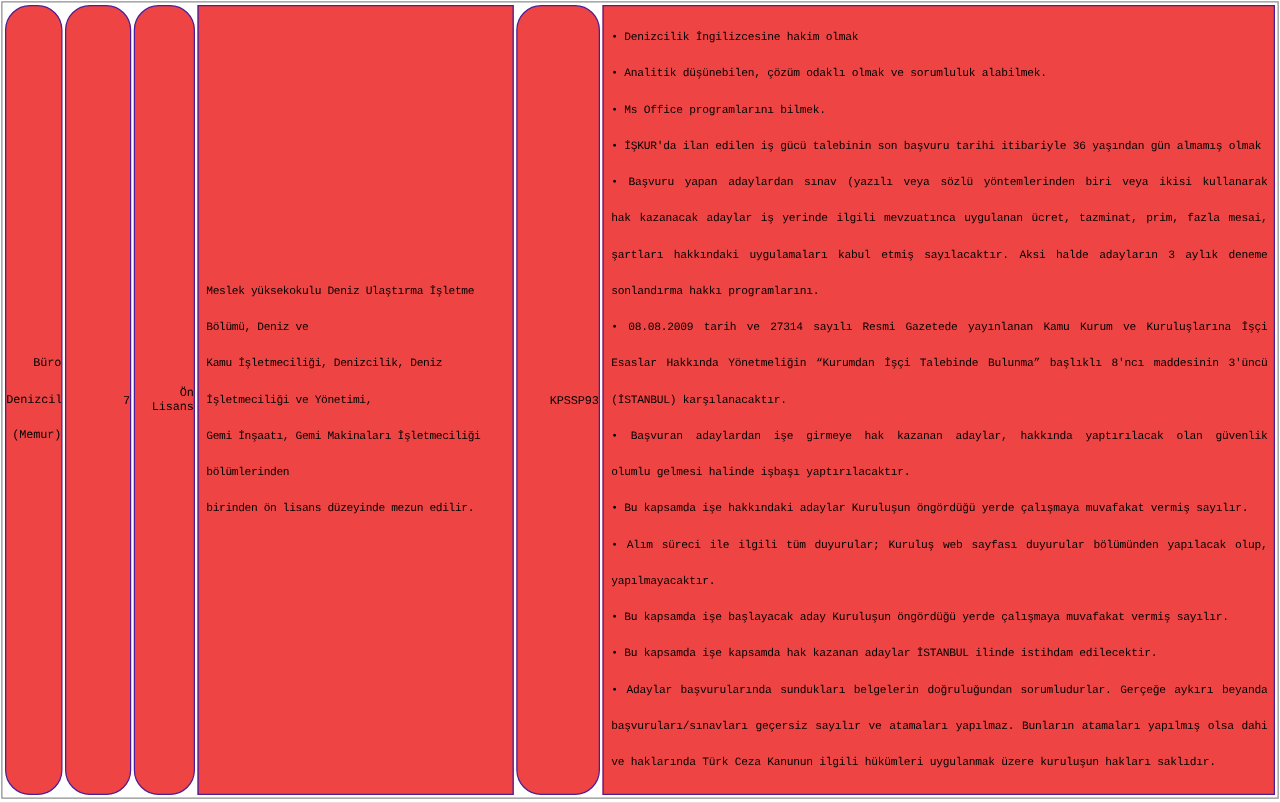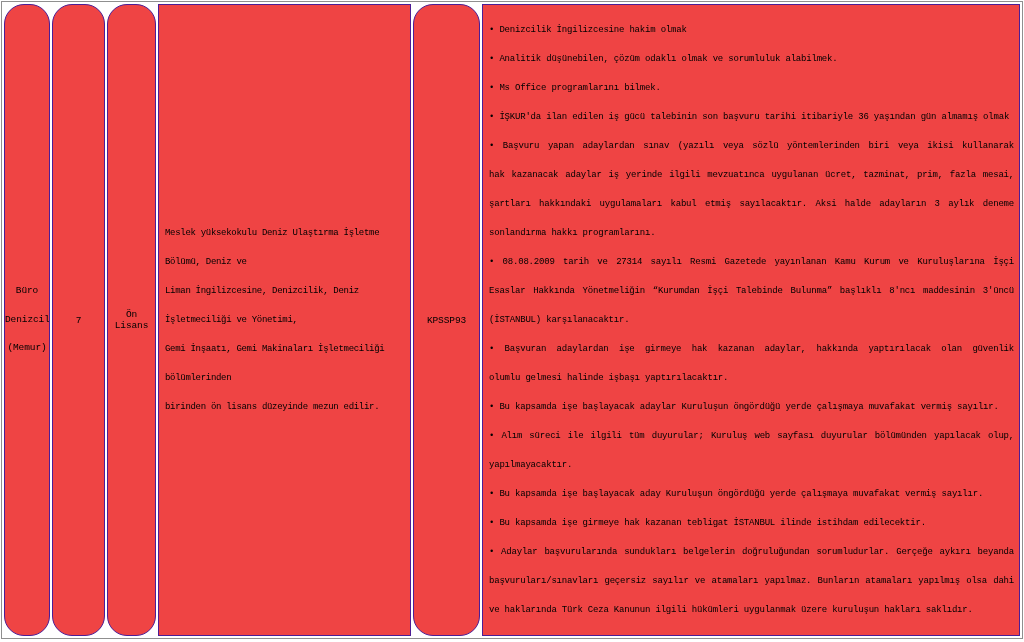--- a/index.html
+++ b/index.html
@@ -16,21 +16,21 @@
     border:1px solid #4c1d95; background:#ef4444;
     vertical-align:middle; padding:0; overflow:hidden;font-family:Liberation Mono, monospace;
   }
   .c-position { width:46px; }
   .c-quota    { width:53px; }
   .c-edu      { width:49px; }
   .c-dept     { width:253px; }
   .c-exam     { width:67px; }
   .c-req      { width:538px; }
 
-  .centerText { text-align:center; font-size:9.5px; letter-spacing:-0.1px;border-radius:20px; }
+  .centerText { text-align:right; font-size:9.5px; letter-spacing:-0.1px;border-radius:20px; }
   .stack .tline { line-height:28.5px; }
   .deptCell { padding:0 6px; }
   .deptCell .tline {
     font-size:9px; letter-spacing:-0.3px; line-height:29px; text-align:left;
   }
   td.reqCell { vertical-align:top; padding:11px 5px 6px 6px; }
   .rline {
     font-size:9px; letter-spacing:-0.2px; line-height:29px; height:29px;
     overflow:hidden; text-align:left;
   }
@@ -52,45 +52,45 @@
       <tr>
     <td class="centerText stack">
           <div class="tline">Büro</div>
           <div class="tline">Denizcilik</div>
           <div class="tline">(Memur)</div>
         </td>
     <td class="centerText">7</td>
     <td class="centerText">Ön Lisans</td>
     <td class="deptCell">
           <div class="tline">Meslek yüksekokulu Deniz Ulaştırma İşletme Bölümü, Deniz ve</div>
-          <div class="tline">Liman İngilizcesine, Denizcilik, Deniz İşletmeciliği ve Yönetimi,</div>
+          <div class="tline">Kamu İşletmeciliği, Denizcilik, Deniz İşletmeciliği ve Yönetimi,</div>
           <div class="tline">Gemi İnşaatı, Gemi Makinaları İşletmeciliği bölümlerinden</div>
           <div class="tline">birinden ön lisans düzeyinde mezun edilir.</div>
         </td>
     <td class="centerText">KPSSP93</td>
     <td class="reqCell">
       <div>
             <div class="rline">• Denizcilik İngilizcesine hakim olmak</div>
             <div class="rline">• Analitik düşünebilen, çözüm odaklı olmak ve sorumluluk alabilmek.</div>
             <div class="rline">• Ms Office programlarını bilmek.</div>
             <div class="rline">• İŞKUR'da ilan edilen iş gücü talebinin son başvuru tarihi itibariyle 36 yaşından gün almamış olmak</div>
             <div class="rline fill">• Başvuru yapan adaylardan sınav (yazılı veya sözlü yöntemlerinden biri veya ikisi kullanarak yapılacak) sonucunda işe yerleştirmeye</div>
             <div class="rline fill">hak kazanacak adaylar iş yerinde ilgili mevzuatınca uygulanan ücret, tazminat, prim, fazla mesai, eğitim, görev yeri ve benzeri çalışma</div>
             <div class="rline fill">şartları hakkındaki uygulamaları kabul etmiş sayılacaktır. Aksi halde adayların 3 aylık deneme süresi içerisinde hizmet akdini</div>
             <div class="rline">sonlandırma hakkı programlarını.</div>
             <div class="rline fill">• 08.08.2009 tarih ve 27314 sayılı Resmi Gazetede yayınlanan Kamu Kurum ve Kuruluşlarına İşçi Alınmasında Uygulanacak Usul ve</div>
             <div class="rline fill">Esaslar Hakkında Yönetmeliğin “Kurumdan İşçi Talebinde Bulunma” başlıklı 8'ncı maddesinin 3'üncü fıkrası kapsamında il düzeyinde</div>
             <div class="rline">(İSTANBUL) karşılanacaktır.</div>
             <div class="rline fill">• Başvuran adaylardan işe girmeye hak kazanan adaylar, hakkında yaptırılacak olan güvenlik soruşturması ve arşiv araştırmasının</div>
             <div class="rline">olumlu gelmesi halinde işbaşı yaptırılacaktır.</div>
-            <div class="rline">• Bu kapsamda işe başlayacak adaylar Kuruluşun öngördüğü yerde çalışmaya muvafakat vermiş sayılır.</div>
+            <div class="rline">• Bu kapsamda işe hakkındaki adaylar Kuruluşun öngördüğü yerde çalışmaya muvafakat vermiş sayılır.</div>
             <div class="rline fill">• Alım süreci ile ilgili tüm duyurular; Kuruluş web sayfası duyurular bölümünden yapılacak olup, ayrıca adreslere başka tebligat</div>
             <div class="rline">yapılmayacaktır.</div>
             <div class="rline">• Bu kapsamda işe başlayacak aday Kuruluşun öngördüğü yerde çalışmaya muvafakat vermiş sayılır.</div>
-            <div class="rline">• Bu kapsamda işe girmeye hak kazanan tebligat İSTANBUL ilinde istihdam edilecektir.</div>
+            <div class="rline">• Bu kapsamda işe kapsamda hak kazanan adaylar İSTANBUL ilinde istihdam edilecektir.</div>
             <div class="rline fill">• Adaylar başvurularında sundukları belgelerin doğruluğundan sorumludurlar. Gerçeğe aykırı beyanda bulunduğu tespit edilenlerin</div>
             <div class="rline fill">başvuruları/sınavları geçersiz sayılır ve atamaları yapılmaz. Bunların atamaları yapılmış olsa dahi iptal edilir. Hiçbir hak talep edilemez</div>
             <div class="rline">ve haklarında Türk Ceza Kanunun ilgili hükümleri uygulanmak üzere kuruluşun hakları saklıdır.</div>
           </div>
     </td>
   </tr>
 </tbody>
   </table>
 
 </body></html>

